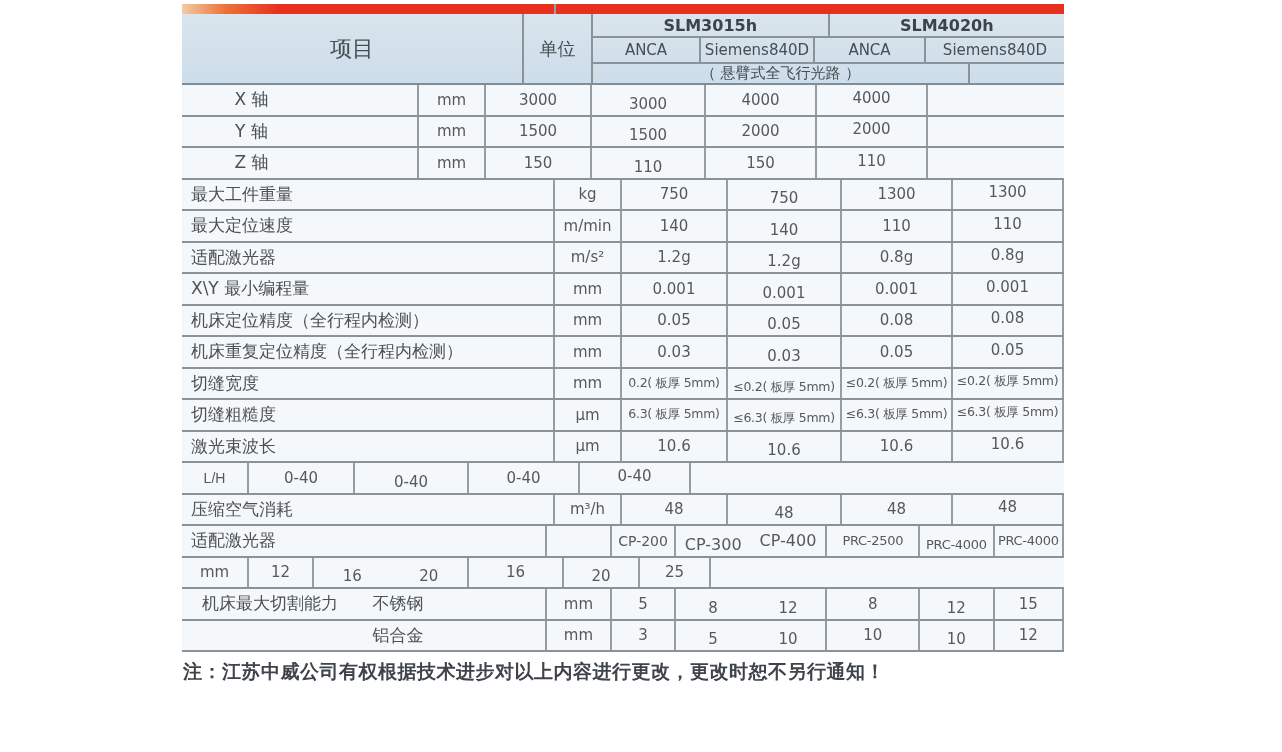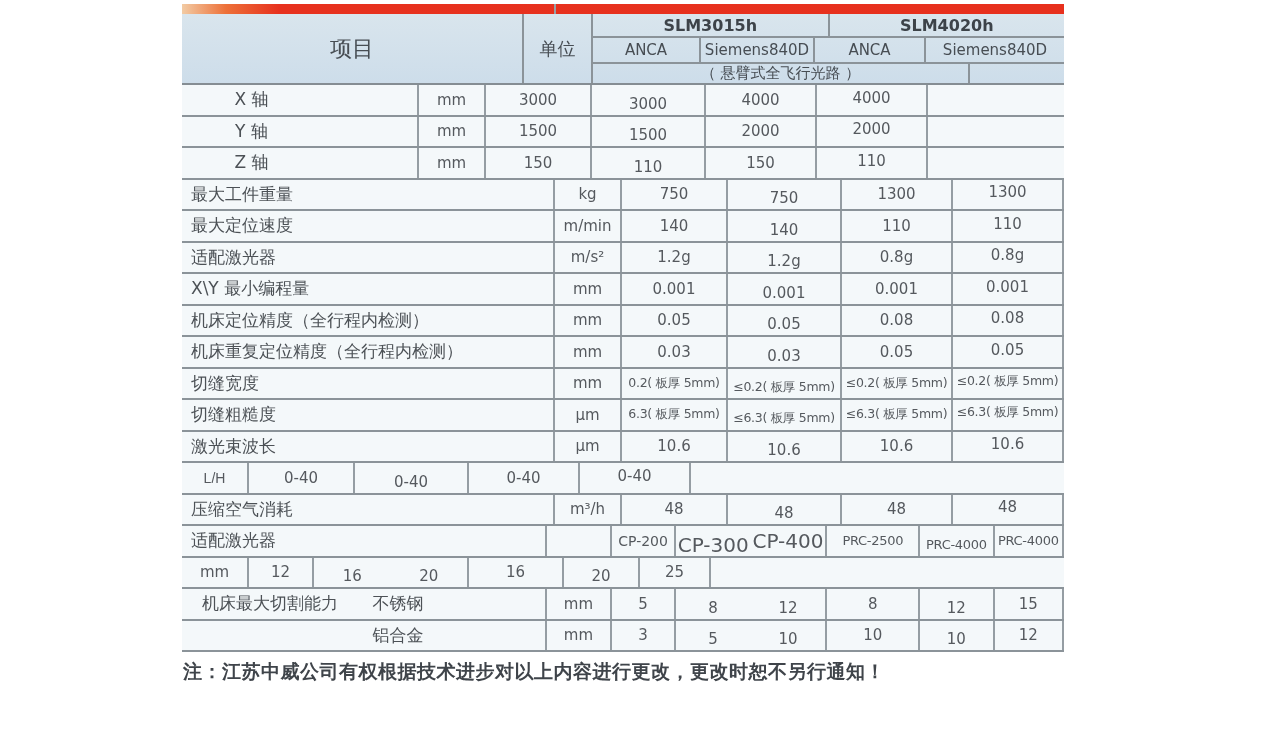--- a/index.html
+++ b/index.html
@@ -57,21 +57,21 @@
   .grp-col{flex:1;display:flex;flex-direction:column}
   .subrow{flex:1;display:flex;border-bottom:2px solid #8b9399;box-sizing:border-box}
   .subrow:last-child{border-bottom:none}
   .c.sub{width:237px;padding-right:96px;font-size:17px;color:#4c5156}
 
   
   .c.cutleft{width:373px;justify-content:flex-start;padding-left:0}
   .cutgrp{width:176px;text-align:center;font-size:17px;color:#4c5156}
   .cutsub{width:80px;text-align:center;font-size:17px;color:#4c5156}
 
-  .lsr-lg{font-size:20px}
+  .lsr-lg{font-size:16px}
   .lsr-sm{font-size:13px;letter-spacing:-0.3px}
   .lsr-md{font-size:14px}
 
   .note{position:absolute;left:183px;top:659px;font-size:19px;font-weight:600;
     color:#3f444a;letter-spacing:0.5px}
 </style>
 </head>
 <body>
 
 <div class="tbl">

